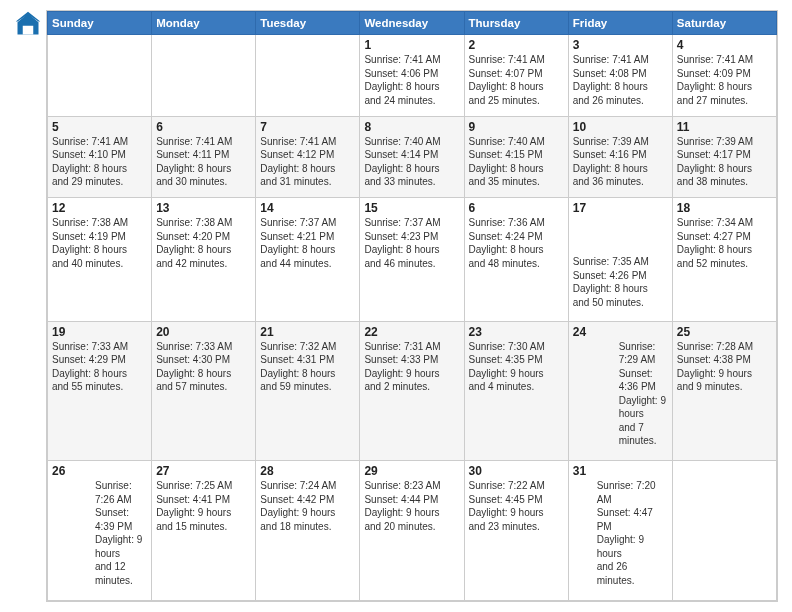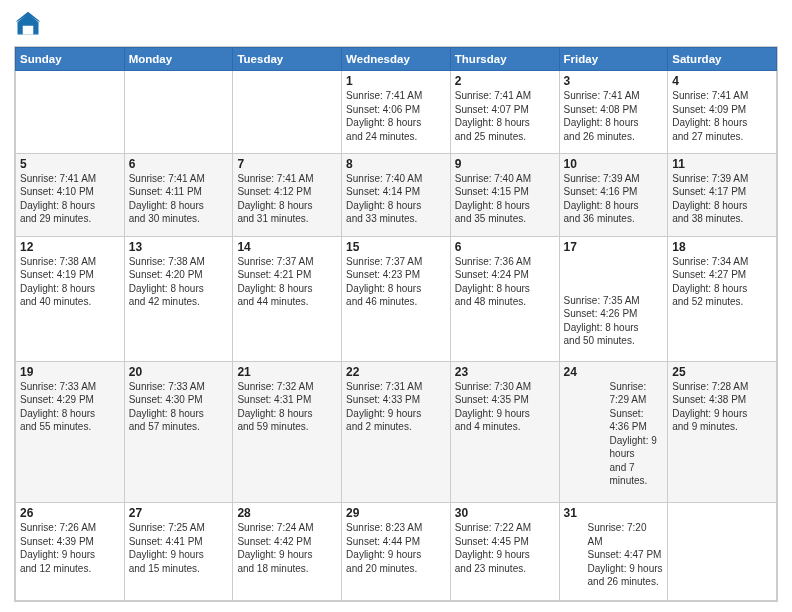--- a/index.html
+++ b/index.html
@@ -8,21 +8,21 @@
       background: #fff;
       width: 792px;
       height: 612px;
       overflow: hidden;
     }
     .container {
       width: 792px;
       height: 612px;
       padding: 10px 14px 10px 14px;
       display: flex;
-      flex-direction: column;
+      flex-direction: row;
     }
     .header {
       display: flex;
       justify-content: space-between;
       align-items: flex-start;
       margin-bottom: 8px;
     }
     .logo {
       display: flex;
       align-items: center;
@@ -318,21 +318,21 @@
               <span class="day-num">25</span>
               <div class="day-info" style="white-space: pre-line;">Sunrise: 7:28 AM
 Sunset: 4:38 PM
 Daylight: 9 hours
 and 9 minutes.</div>
             </td>
           </tr>
           <tr>
             <td>
               <span class="day-num">26</span>
-              <div class="day-info" style="white-space: pre-line;">Sunrise: 7:26 AM
+              <div class="day-info" style="white-space: pre-line; margin-left: 43px;">Sunrise: 7:26 AM
 Sunset: 4:39 PM
 Daylight: 9 hours
 and 12 minutes.</div>
             </td>
             <td>
               <span class="day-num">27</span>
               <div class="day-info" style="white-space: pre-line;">Sunrise: 7:25 AM
 Sunset: 4:41 PM
 Daylight: 9 hours
 and 15 minutes.</div>

